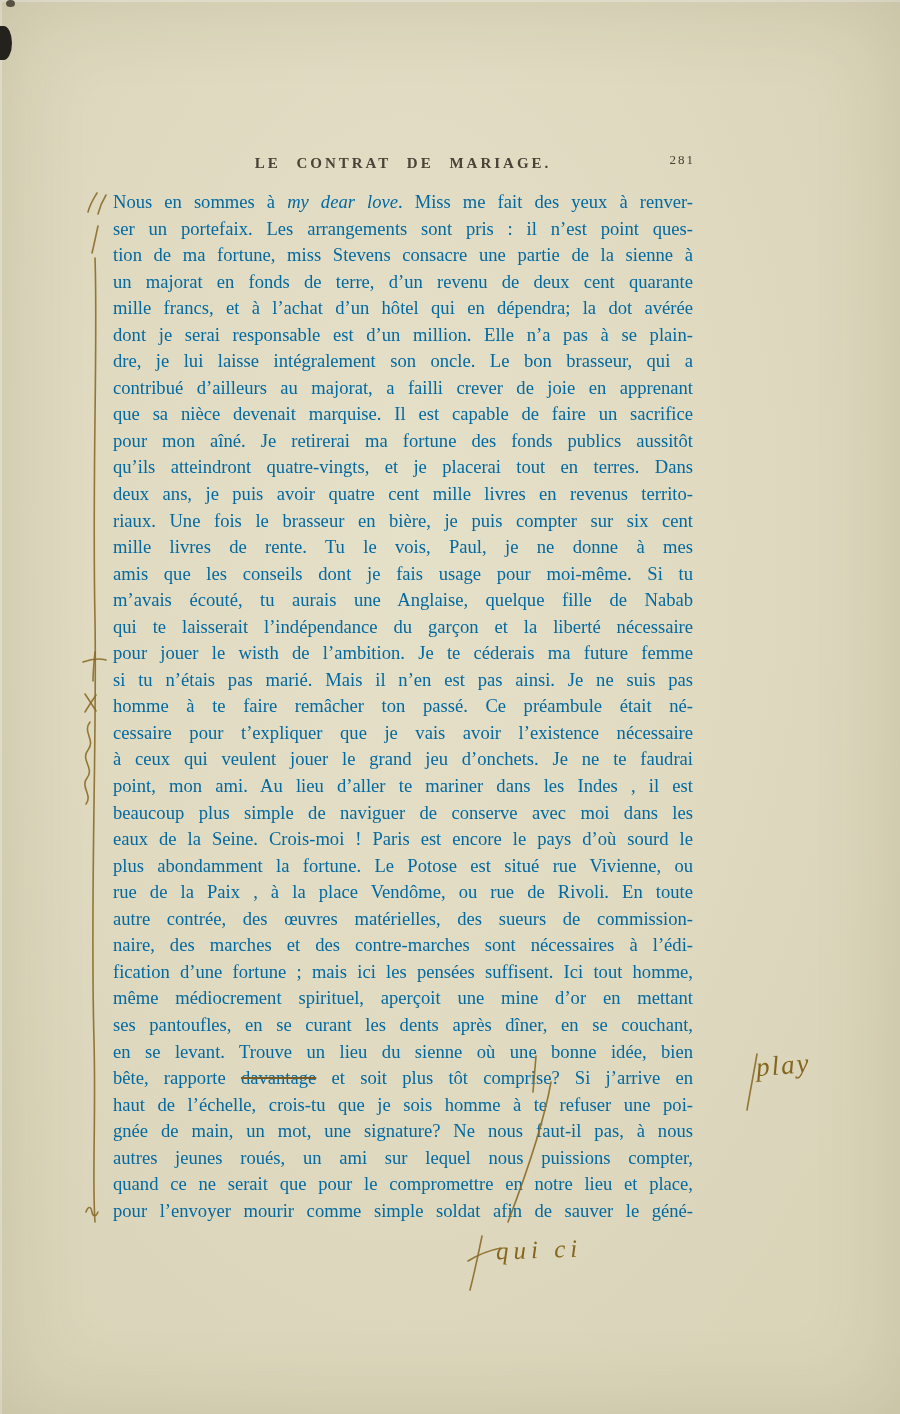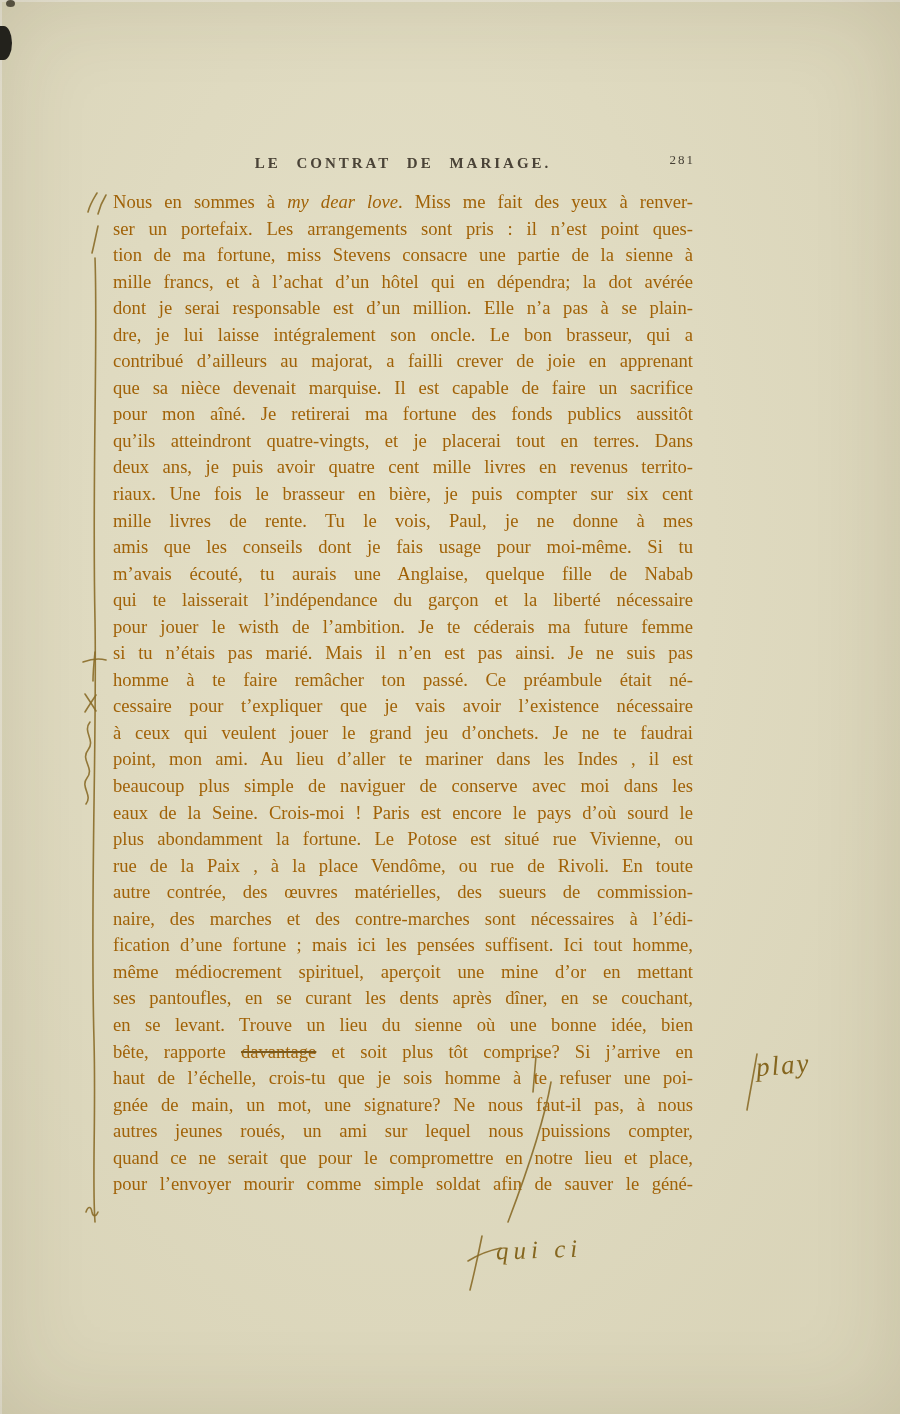--- a/index.html
+++ b/index.html
@@ -11,21 +11,21 @@
     box-shadow: inset 0 0 90px rgba(80,66,30,.14), inset 2px 2px 0 rgba(255,255,255,.45);
   }
   .page::before{
     content:""; position:absolute; inset:0; pointer-events:none;
     background: radial-gradient(ellipse at 45% 38%, rgba(255,255,255,.10), rgba(70,58,22,.05) 80%);
   }
   .header { position:absolute; top:155px; left:113px; width:580px; height:26px; color:#4a4337; }
   .title  { text-align:center; font-size:15px; font-weight:bold; letter-spacing:3px; word-spacing:9px; }
   .pagenum{ position:absolute; right:-2px; top:-3px; font-size:13px; letter-spacing:2px; color:#443e33; }
 
-  .body-text { position:absolute; top:189px; left:113px; width:580px; color:#a16207; font-size:18.6px; }
+  .body-text { position:absolute; top:189px; left:113px; width:580px; color:#0369a1; font-size:18.6px; }
   .line { height:26.55px; line-height:26.55px; text-align:justify; text-align-last:justify; overflow:visible; white-space:normal; }
   .italic { font-style:italic; }
   .strike { text-decoration:line-through; text-decoration-color:#7a5a1e; text-decoration-thickness:2px;margin-top:31px; }
 
   .hw { position:absolute; color:#85661f; font-style:italic; pointer-events:none; }
   .hw-right  { left:756px; top:1050px; font-size:27px; letter-spacing:2px; transform:rotate(-5deg); }
   .hw-bottom { left:496px; top:1236px; font-size:25px; letter-spacing:5px; transform:rotate(-2deg); }
 
   .marks { position:absolute; left:0; top:0; pointer-events:none; }
   .marks path { stroke:#8a6b28; fill:none; stroke-width:1.6; stroke-linecap:round; opacity:.9; }
@@ -43,20 +43,21 @@
 
   <div class="header">
     <div class="title">LE CONTRAT DE MARIAGE.</div>
     <div class="pagenum">281</div>
   </div>
 
   <div class="body-text">
       <div class="line"><span>Nous en sommes à </span><span class="italic">my dear love</span><span>. Miss me fait des yeux à renver-</span></div>
       <div class="line"><span>ser un portefaix. Les arrangements sont pris : il n’est point ques-</span></div>
       <div class="line"><span>tion de ma fortune, miss Stevens consacre une partie de la sienne à</span></div>
+      <div class="line"><span>un majorat en fonds de terre, d’un revenu de deux cent quarante</span></div>
       <div class="line"><span>mille francs, et à l’achat d’un hôtel qui en dépendra; la dot avérée</span></div>
       <div class="line"><span>dont je serai responsable est d’un million. Elle n’a pas à se plain-</span></div>
       <div class="line"><span>dre, je lui laisse intégralement son oncle. Le bon brasseur, qui a</span></div>
       <div class="line"><span>contribué d’ailleurs au majorat, a failli crever de joie en apprenant</span></div>
       <div class="line"><span>que sa nièce devenait marquise. Il est capable de faire un sacrifice</span></div>
       <div class="line"><span>pour mon aîné. Je retirerai ma fortune des fonds publics aussitôt</span></div>
       <div class="line"><span>qu’ils atteindront quatre-vingts, et je placerai tout en terres. Dans</span></div>
       <div class="line"><span>deux ans, je puis avoir quatre cent mille livres en revenus territo-</span></div>
       <div class="line"><span>riaux. Une fois le brasseur en bière, je puis compter sur six cent</span></div>
       <div class="line"><span>mille livres de rente. Tu le vois, Paul, je ne donne à mes</span></div>

